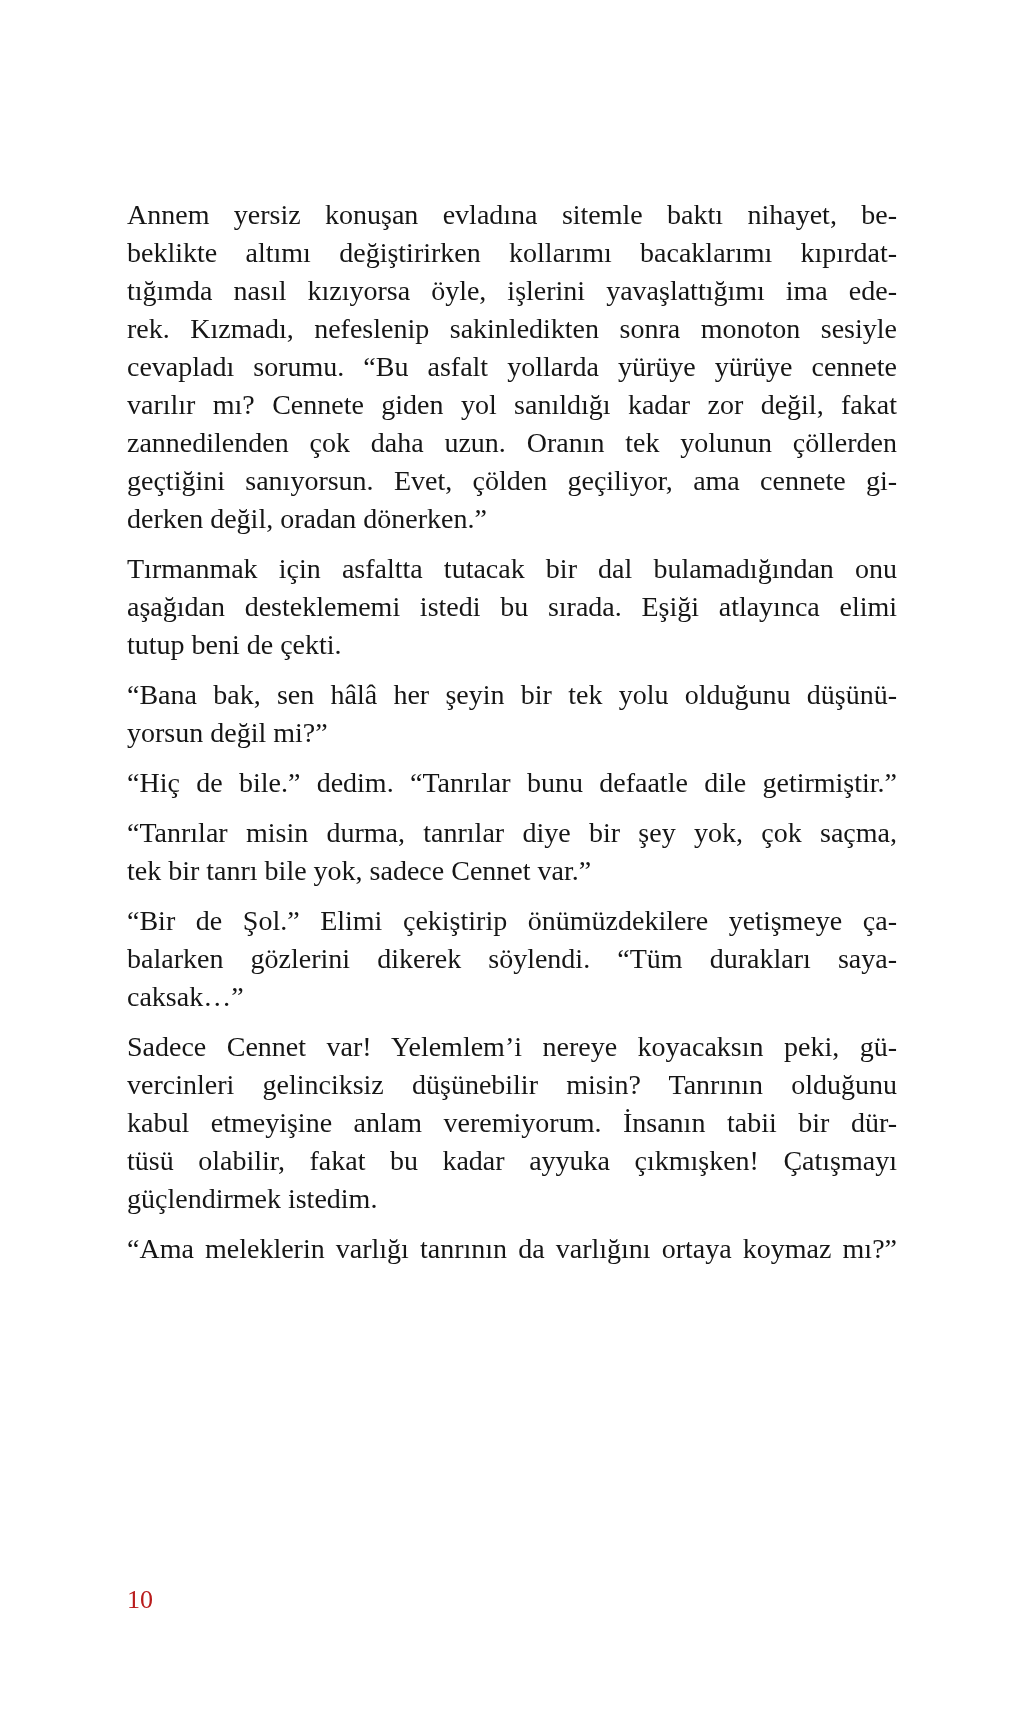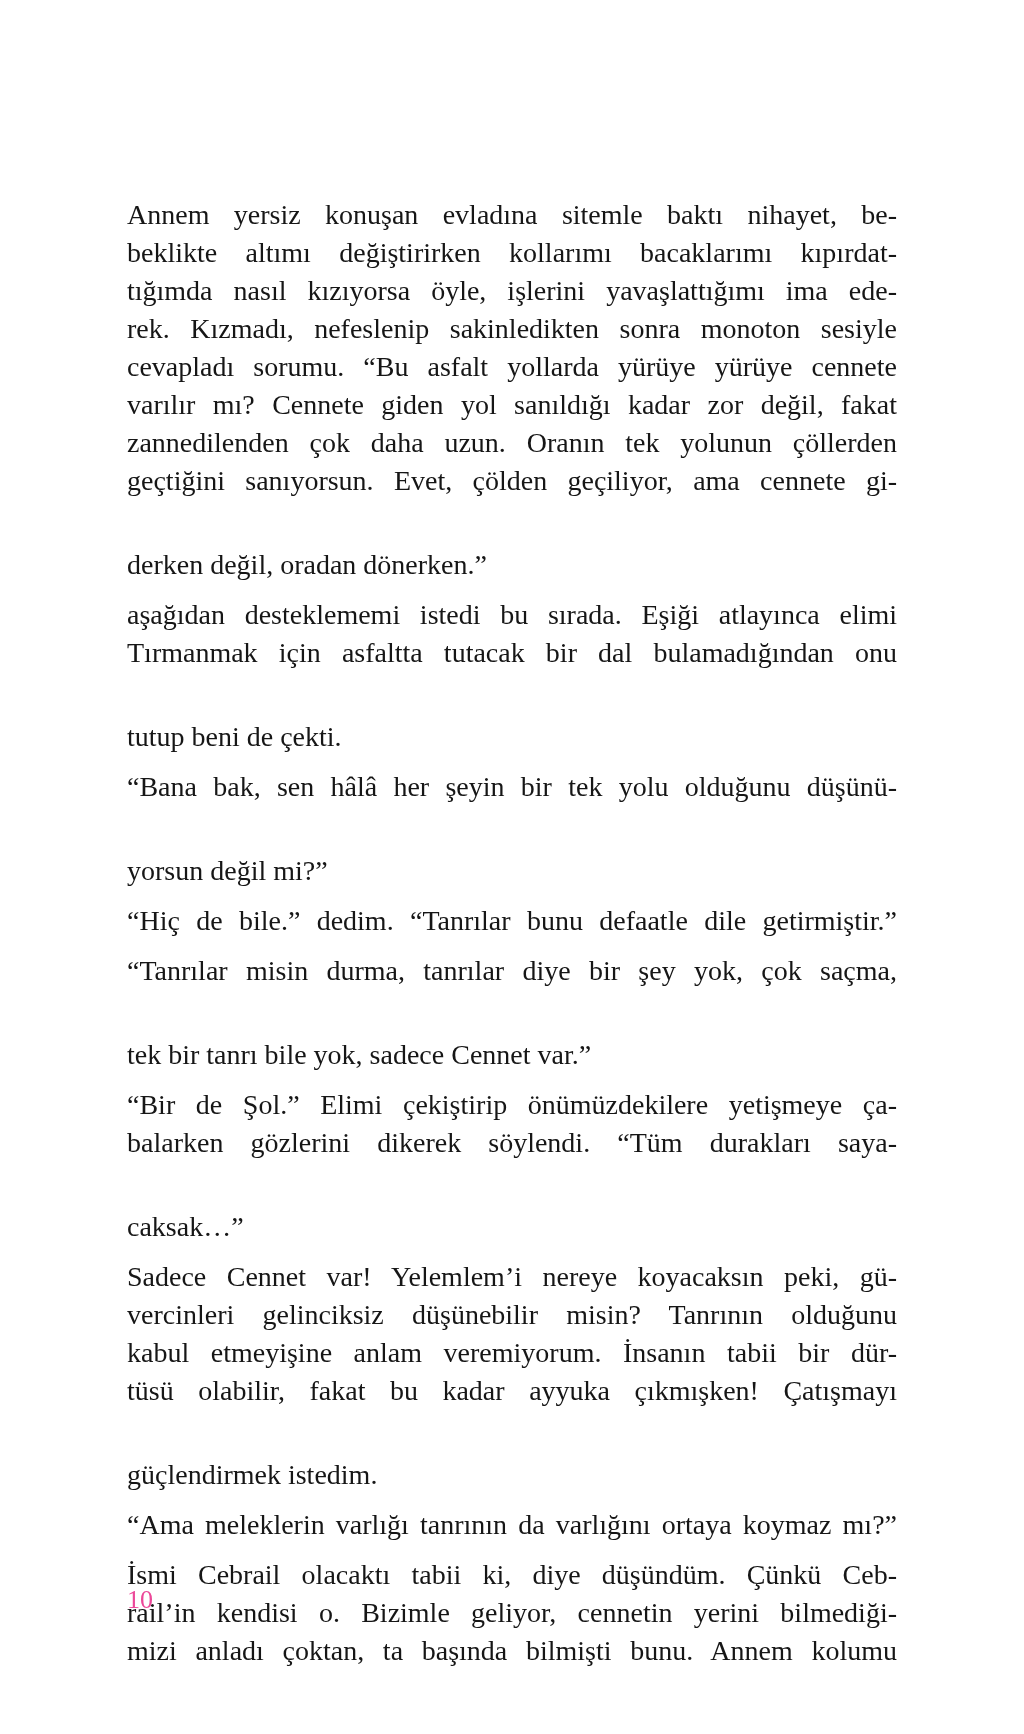--- a/index.html
+++ b/index.html
@@ -27,50 +27,49 @@
   }
   .line {
     font-size: 28px;
     line-height: 38px;
     text-align: justify;
     text-align-last: justify;
     white-space: normal;
   }
   .line.lastline {
     text-align-last: left;
-    margin-top: 46px;
   }
   .page-number {
     position: absolute;
     left: 127px;
     top: 1585px;
     font-size: 26px;
     line-height: 30px;
-    color: #ec4899;
+    color: #b91c1c;
   }
 </style>
 </head>
 <body>
 
 <div class="page">
   <div class="text-block">
       <div class="para">
         <div class="line">Annem yersiz konuşan evladına sitemle baktı nihayet, be-</div>
         <div class="line">beklikte altımı değiştirirken kollarımı bacaklarımı kıpırdat-</div>
         <div class="line">tığımda nasıl kızıyorsa öyle, işlerini yavaşlattığımı ima ede-</div>
         <div class="line">rek. Kızmadı, nefeslenip sakinledikten sonra monoton sesiyle</div>
         <div class="line">cevapladı sorumu. “Bu asfalt yollarda yürüye yürüye cennete</div>
         <div class="line">varılır mı? Cennete giden yol sanıldığı kadar zor değil, fakat</div>
         <div class="line">zannedilenden çok daha uzun. Oranın tek yolunun çöllerden</div>
         <div class="line">geçtiğini sanıyorsun. Evet, çölden geçiliyor, ama cennete gi-</div>
         <div class="line lastline">derken değil, oradan dönerken.”</div>
       </div>
       <div class="para">
+        <div class="line">Tırmanmak için asfaltta tutacak bir dal bulamadığından onu</div>
         <div class="line">aşağıdan desteklememi istedi bu sırada. Eşiği atlayınca elimi</div>
-        <div class="line">Tırmanmak için asfaltta tutacak bir dal bulamadığından onu</div>
         <div class="line lastline">tutup beni de çekti.</div>
       </div>
       <div class="para">
         <div class="line">“Bana bak, sen hâlâ her şeyin bir tek yolu olduğunu düşünü-</div>
         <div class="line lastline">yorsun değil mi?”</div>
       </div>
       <div class="para">
         <div class="line">“Hiç de bile.” dedim. “Tanrılar bunu defaatle dile getirmiştir.”</div>
       </div>
       <div class="para">
@@ -85,21 +84,16 @@
       <div class="para">
         <div class="line">Sadece Cennet var! Yelemlem’i nereye koyacaksın peki, gü-</div>
         <div class="line">vercinleri gelinciksiz düşünebilir misin? Tanrının olduğunu</div>
         <div class="line">kabul etmeyişine anlam veremiyorum. İnsanın tabii bir dür-</div>
         <div class="line">tüsü olabilir, fakat bu kadar ayyuka çıkmışken! Çatışmayı</div>
         <div class="line lastline">güçlendirmek istedim.</div>
       </div>
       <div class="para">
         <div class="line">“Ama meleklerin varlığı tanrının da varlığını ortaya koymaz mı?”</div>
       </div>
-      <div class="para">
-        <div class="line">İsmi Cebrail olacaktı tabii ki, diye düşündüm. Çünkü Ceb-</div>
-        <div class="line">rail’in kendisi o. Bizimle geliyor, cennetin yerini bilmediği-</div>
-        <div class="line">mizi anladı çoktan, ta başında bilmişti bunu. Annem kolumu</div>
-      </div>
     </div>
   <div class="page-number">10</div>
 
 </div>
 
 </body></html>

